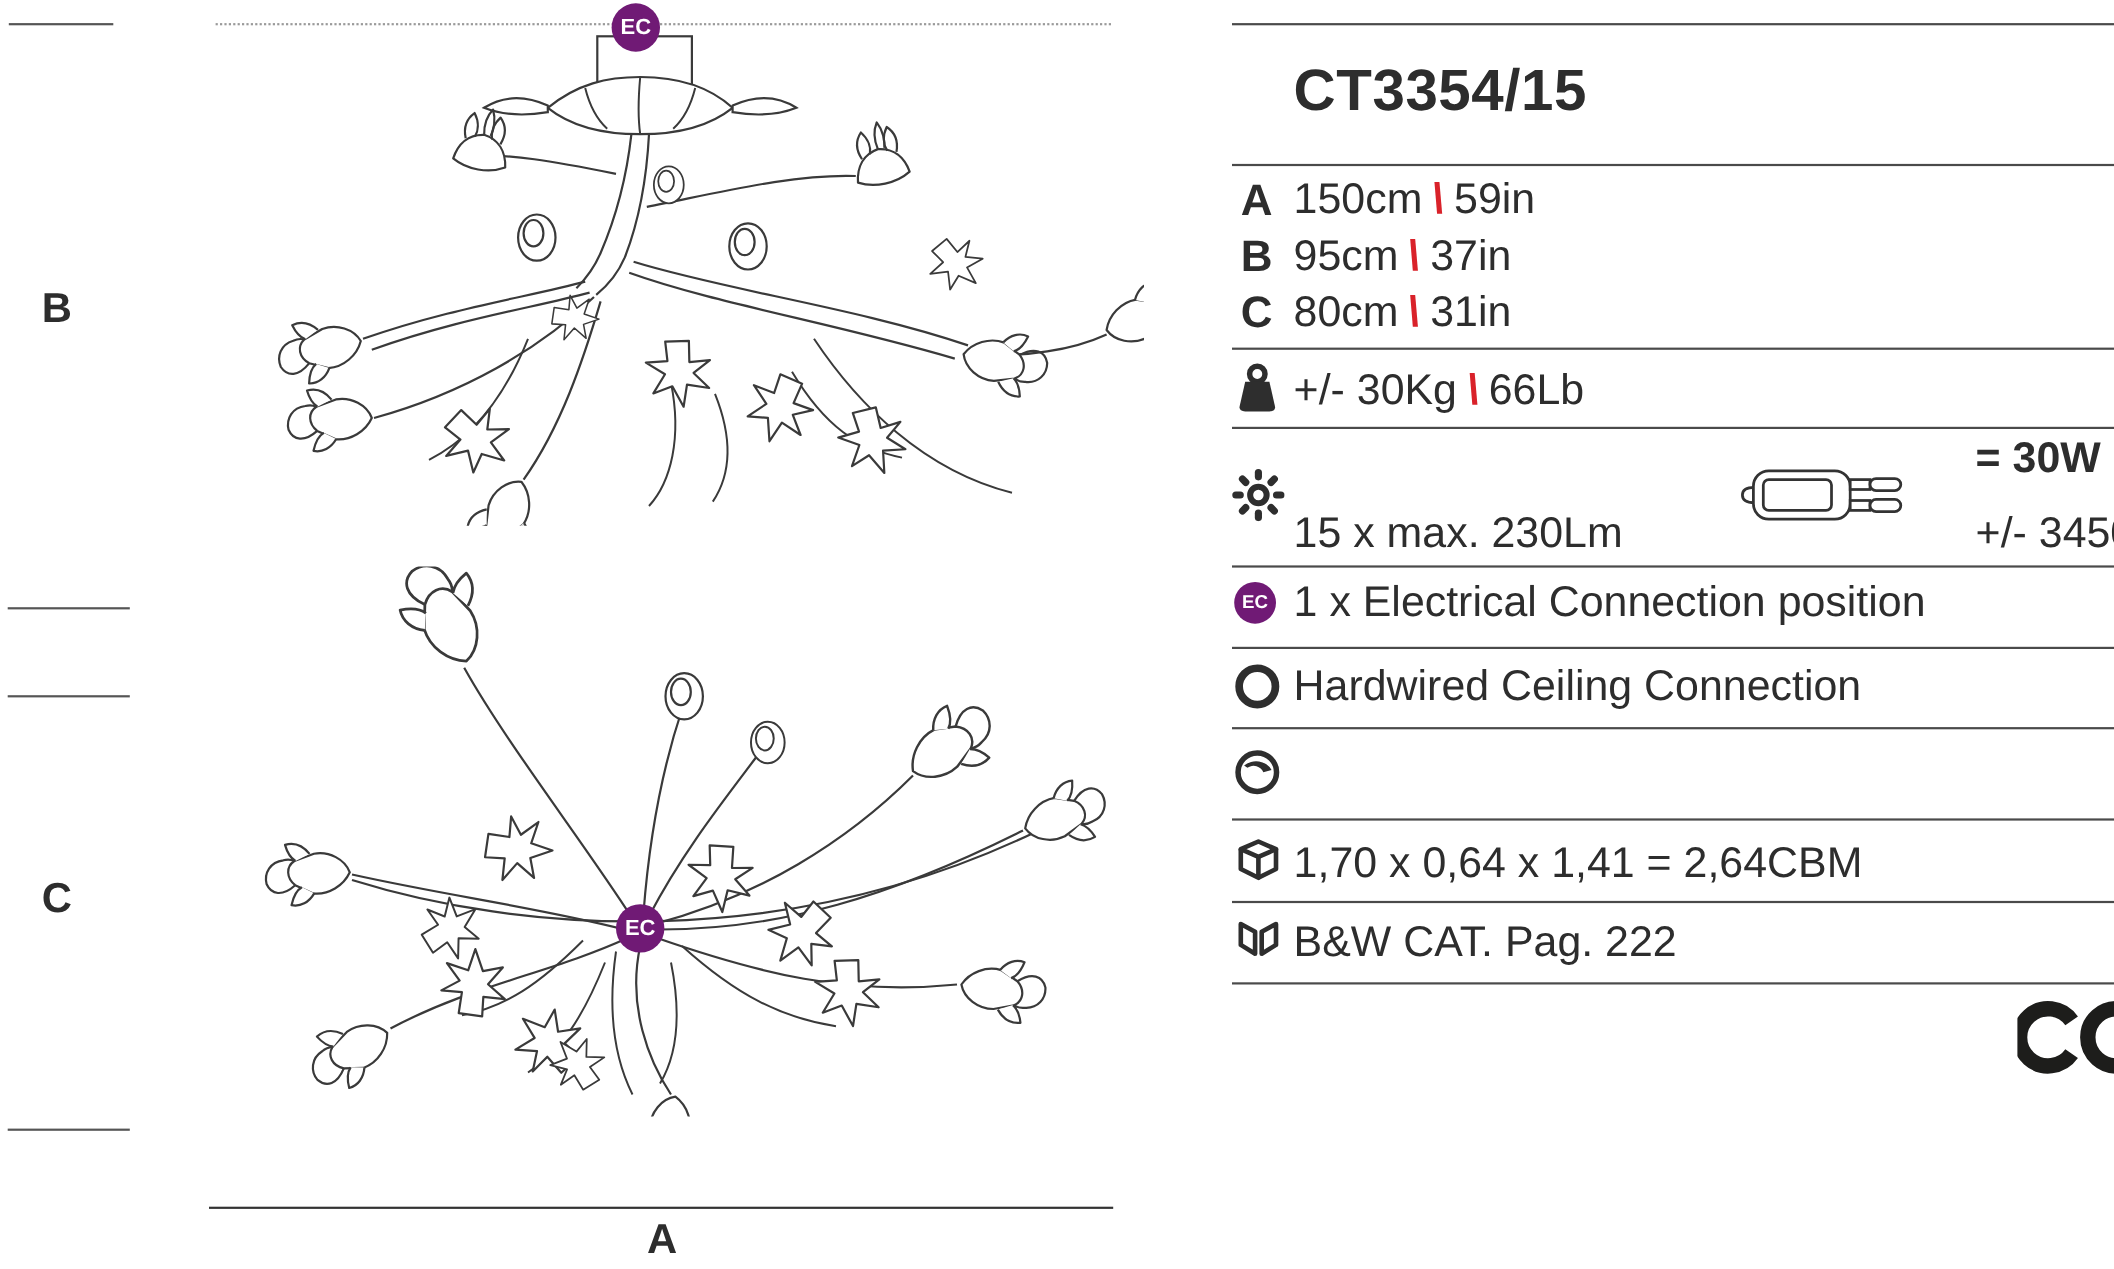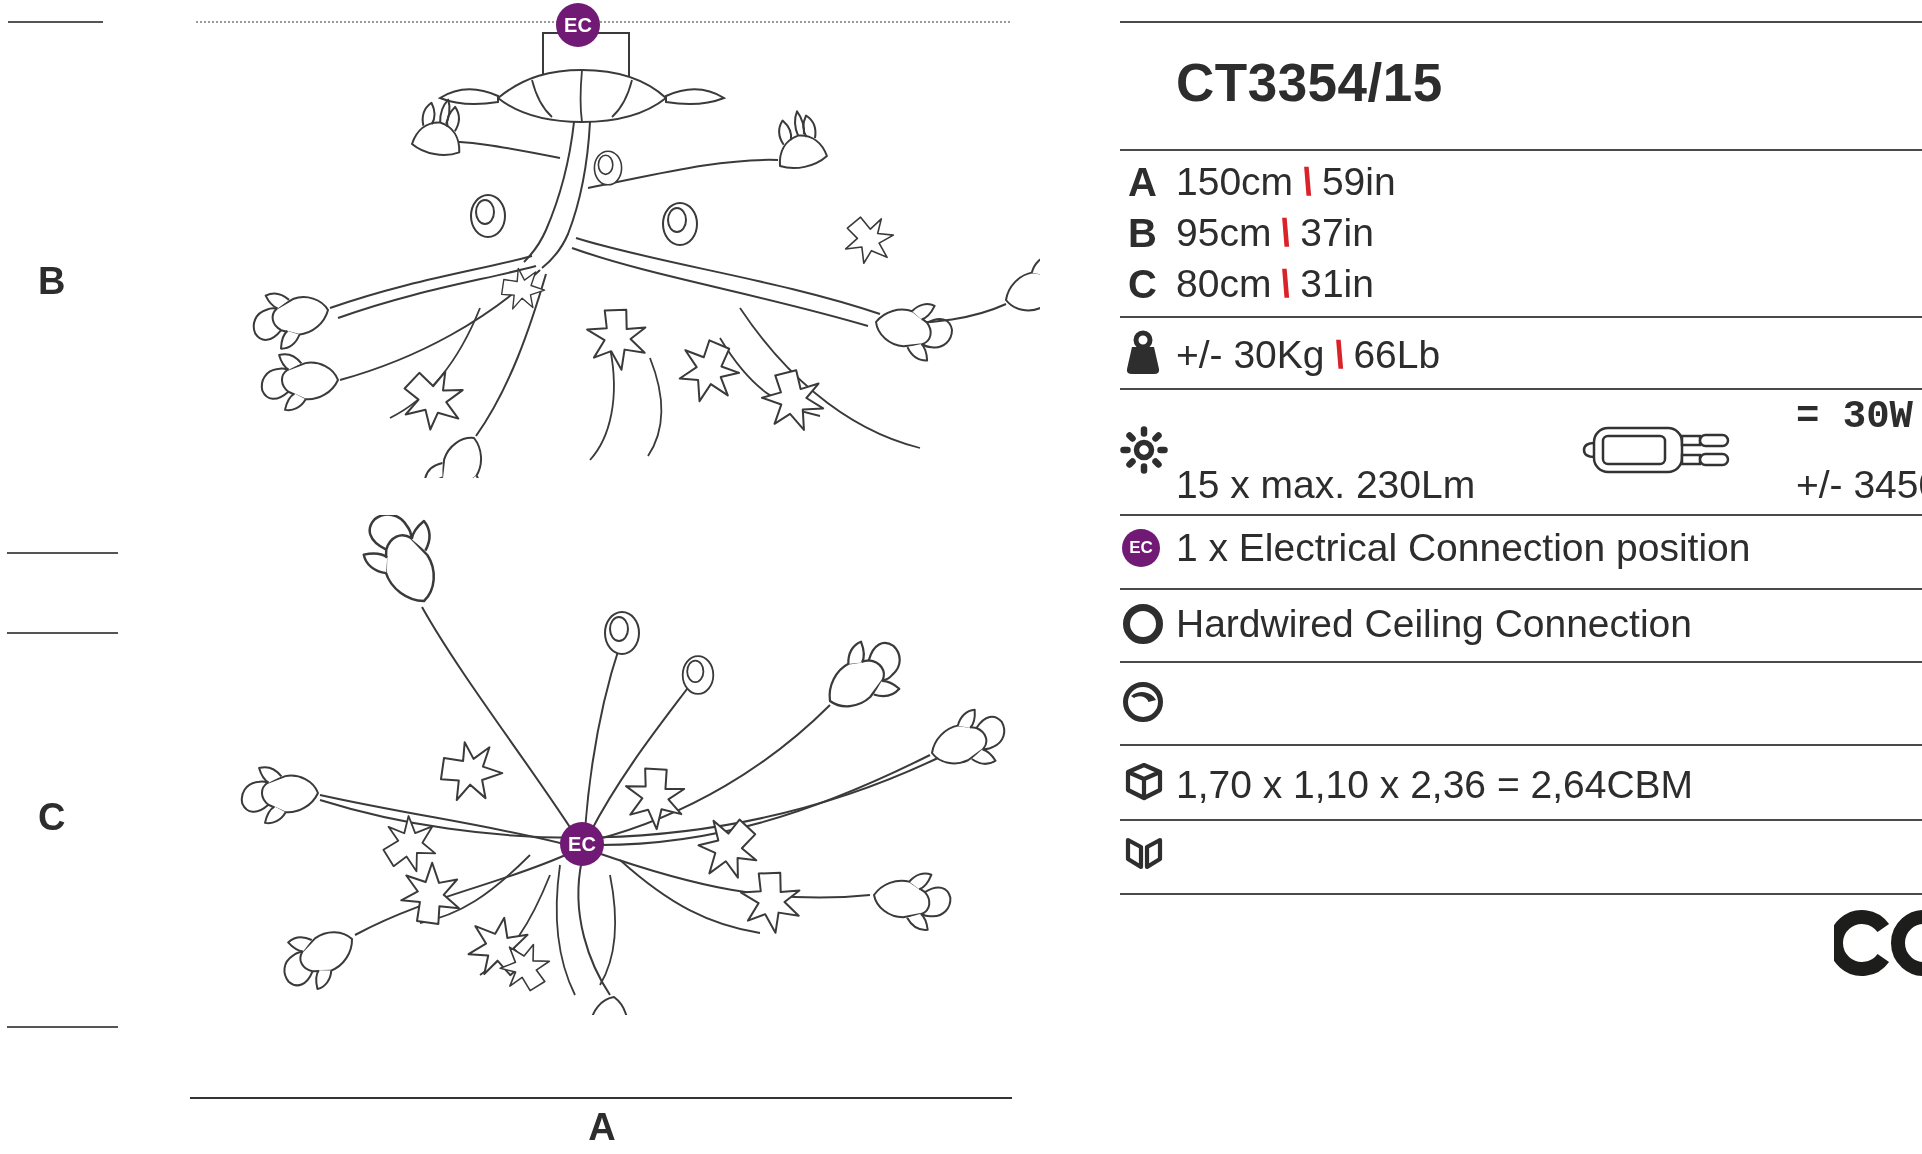--- a/index.html
+++ b/index.html
@@ -18,21 +18,21 @@
     display:flex;align-items:center;justify-content:center;font-weight:700;}
   .ec-big{width:44px;height:44px;font-size:20px;}
   .ec-small{width:38px;height:38px;font-size:17px;}
   
   #panel{position:absolute;left:1120px;top:0;width:838px;height:1092px;}
   .hr{position:absolute;left:0;width:100%;height:2px;background:#4a4a4a;}
   .title{position:absolute;left:56px;top:52px;font-size:53px;font-weight:700;letter-spacing:.5px;white-space:nowrap;}
   .spec-text{position:absolute;font-size:39px;line-height:50px;height:50px;white-space:nowrap;color:#2d2d2d;}
   .dim-letter{position:absolute;width:40px;font-size:40px;font-weight:700;line-height:50px;height:50px;}
   .sep{color:#d9222a;font-weight:700;margin:0 9px;display:inline-block;transform:skewX(-6deg);}
-  .bold{font-weight:700;font-family:Liberation Mono, monospace;}
+  .bold{font-weight:700;}
   .vine{fill:none;stroke:#3a3a3a;stroke-width:2;}
   .thin{fill:none;stroke:#3a3a3a;stroke-width:1.8;}
   svg{display:block;}
 </style>
 </head>
 <body>
 
 <div id="sheet">
 
   <div class="mark-line" style="left:8px;top:21px;width:95px;"></div>
@@ -237,28 +237,29 @@
       <path d="M10,16 A16,15 0 0 1 35,20 L27.5,22 A9.5,9 0 0 0 13,18 Z" fill="#2e2e2e"></path>
     </svg>
 
     <svg class="abs" style="left:4px;top:762px;" width="40" height="40" viewBox="0 0 40 40">
       <g fill="none" stroke="#2e2e2e" stroke-width="4.2" stroke-linejoin="round">
         <path d="M20,3 L36,10 L20,17 L4,10 Z"></path>
         <path d="M4,10 L4,28 L20,36 L20,17"></path>
         <path d="M36,10 L36,28 L20,36"></path>
       </g>
     </svg>
-    <div class="spec-text" style="left:56px;top:760px;">1,70 x 1,10 x 2,36 = 2,64CBM</div>
+    <div class="spec-text" style="left:56px;top:760px;">1,70 x 0,64 x 1,41 = 2,64CBM</div>
 
     <svg class="abs" style="left:4px;top:835px;" width="40" height="40" viewBox="0 0 40 40">
       <g fill="none" stroke="#2e2e2e" stroke-width="4.2" stroke-linejoin="round">
         <path d="M4,5 L17,12 L17,32 L4,24 Z"></path>
         <path d="M36,5 L23,12 L23,32 L36,24 Z"></path>
       </g>
     </svg>
+    <div class="spec-text" style="left:56px;top:832px;">B&amp;W CAT. Pag. 222</div>
 
     <svg class="abs" style="left:714px;top:903px;" width="124" height="80" viewBox="0 0 124 80">
       <g fill="none" stroke="#1d1d1b" stroke-width="14">
         <path d="M49.3,25.1 A26,26 0 1 0 49.3,54.9"></path>
         <path d="M111.3,25.1 A26,26 0 1 0 111.3,54.9"></path>
         <path d="M88,40 L110,40"></path>
       </g>
     </svg>
   </div>
 

